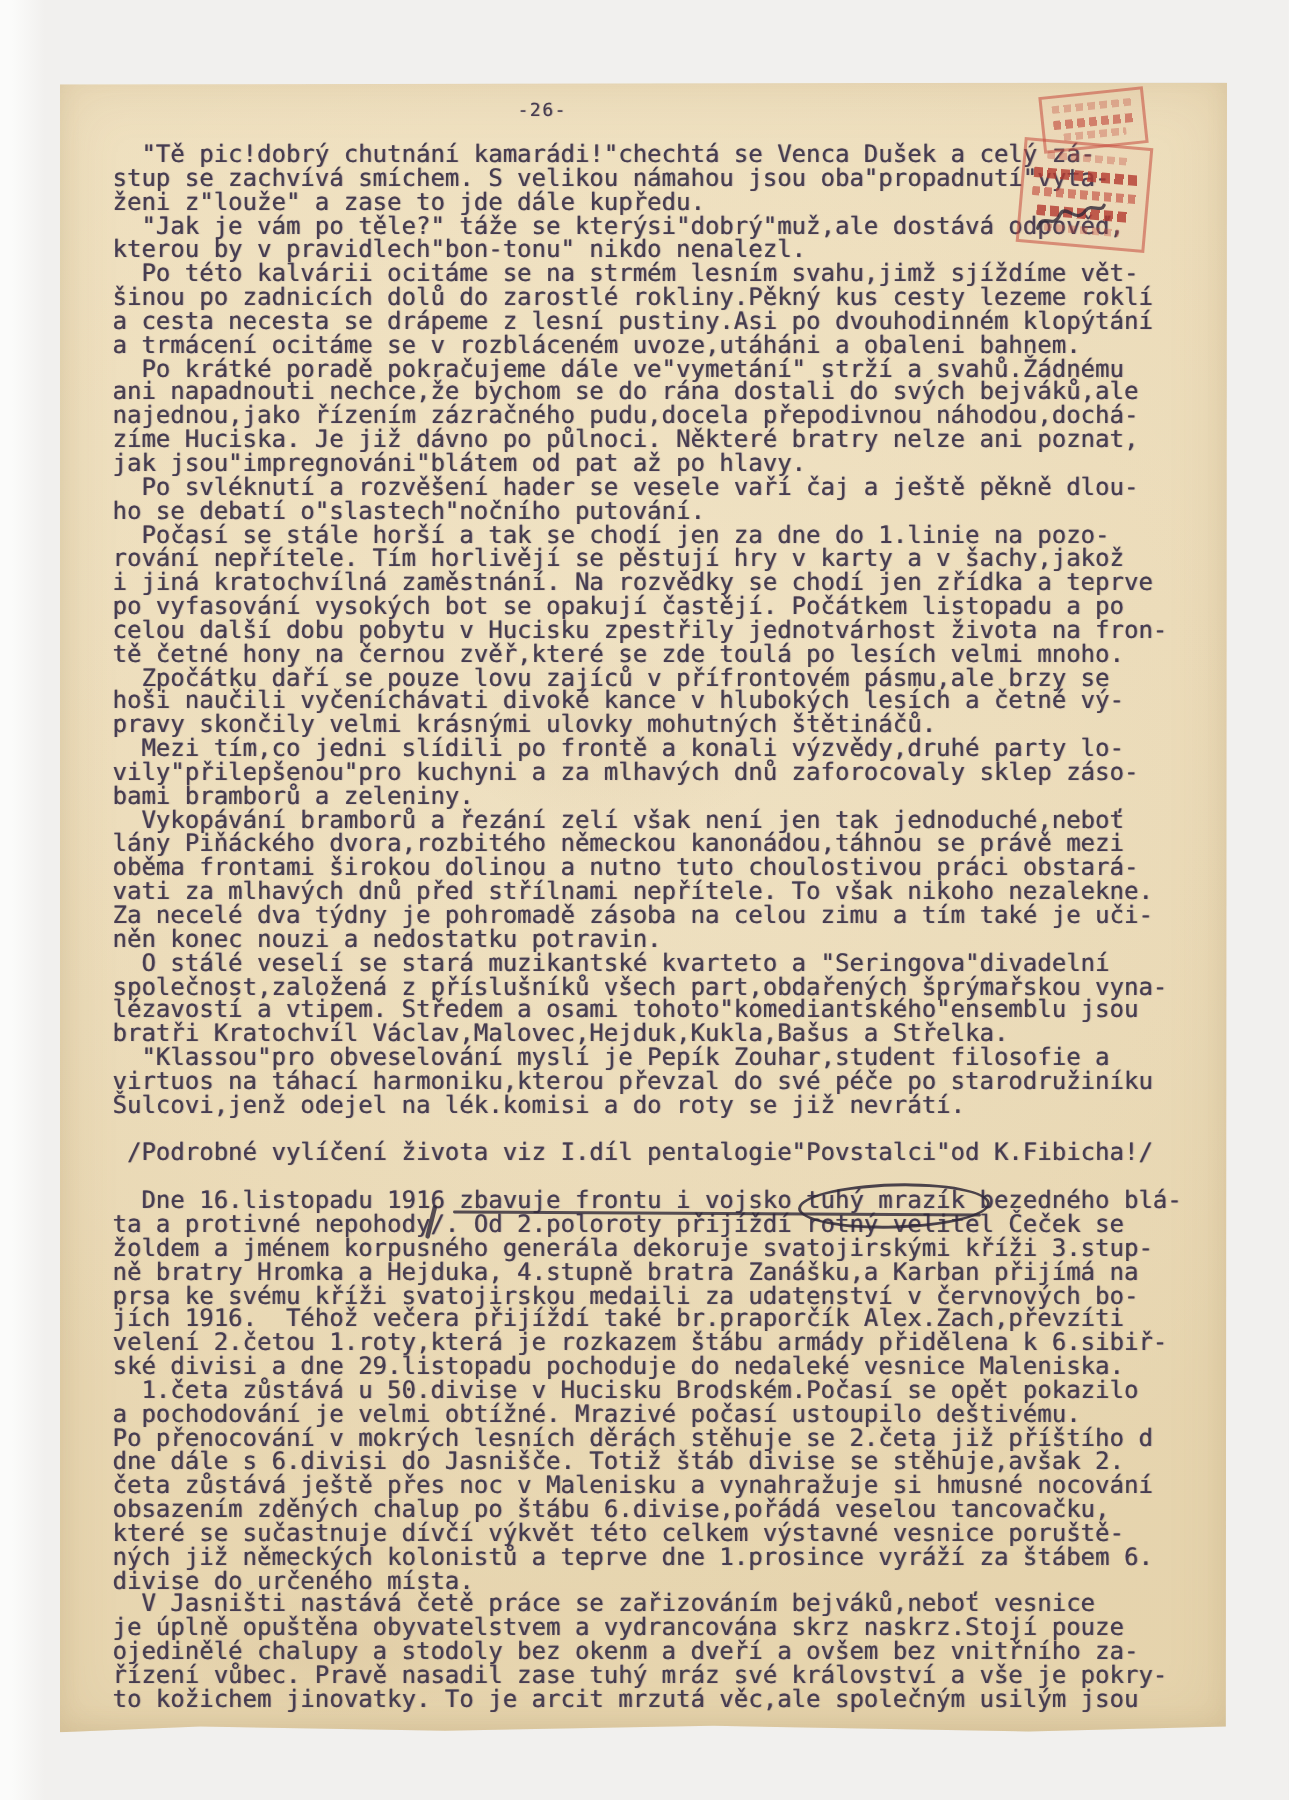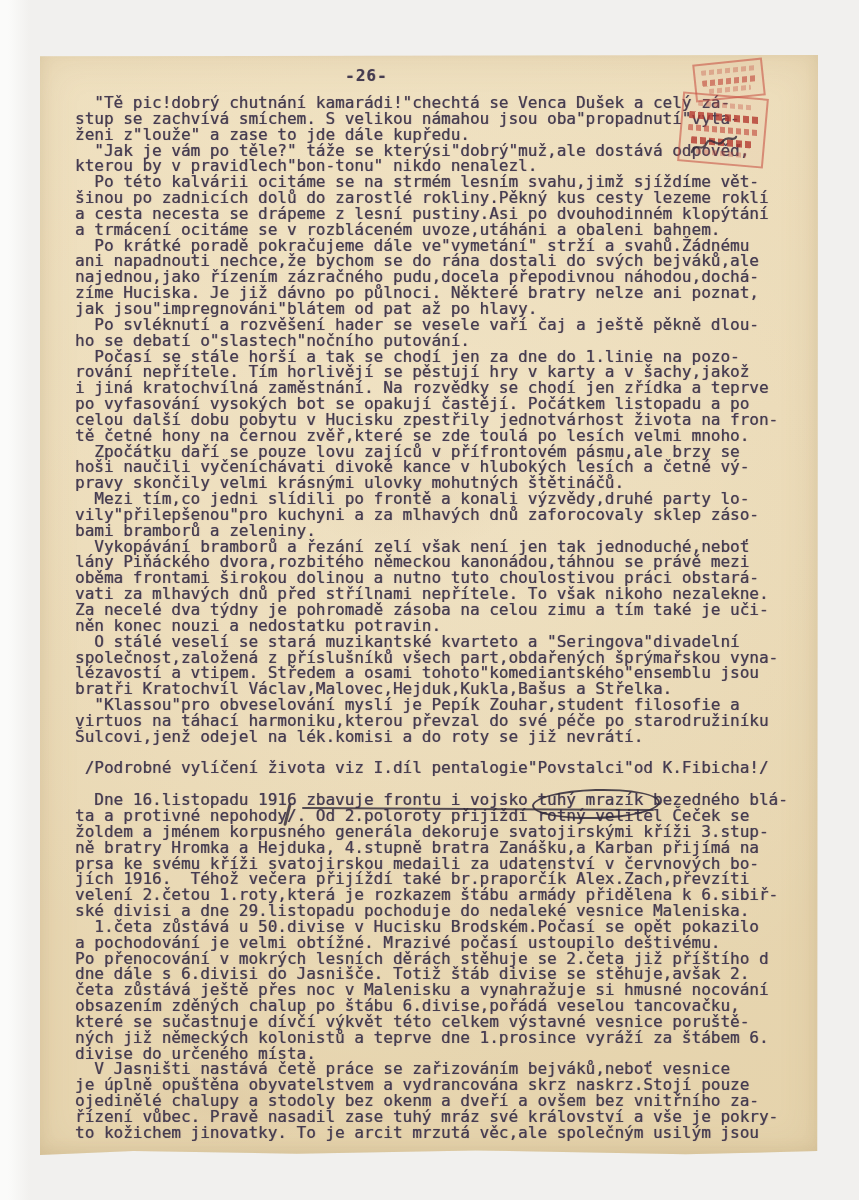--- a/index.html
+++ b/index.html
@@ -28,23 +28,22 @@
       linear-gradient(160deg,#efe0bf 0%,#ead9b5 45%,#e5d3ac 100%);
     box-shadow:0 5px 14px rgba(0,0,0,.20), 0 1px 3px rgba(0,0,0,.22),
                inset 0 0 38px rgba(160,128,78,.18), inset 0 -6px 14px rgba(150,120,70,.12);
     clip-path:polygon(0 0.12%,100% 0,99.9% 99.55%,83% 99.85%,56% 99.5%,33% 99.8%,12% 99.55%,0 99.9%);
   }
   .stain{position:absolute;border-radius:50%;pointer-events:none;}
   .stain.s1{left:260px;top:370px;width:220px;height:130px;background:radial-gradient(closest-side,rgba(150,110,60,.07),rgba(150,110,60,0));}
   .stain.s2{left:60px;top:1000px;width:240px;height:90px;background:radial-gradient(closest-side,rgba(150,110,60,.08),rgba(150,110,60,0));}
   .pagenum{
     position:absolute;left:305px;top:11px;
-    font-size:16px;color:var(--ink);letter-spacing:1px;
+    font-size:12px;color:var(--ink);letter-spacing:1px;
     text-shadow:.5px .3px .7px rgba(62,52,80,.55);
-    font-weight:bold;
   }
   .typed{
     position:absolute;left:35px;top:40px;width:735px;margin:0;
     font-family:"DejaVu Sans Mono","Liberation Mono",monospace;
     font-size:16px;line-height:15.85px;white-space:pre;
     color:var(--ink);
     text-shadow:.5px .3px .7px rgba(62,52,80,.5), -.2px 0 .4px rgba(62,52,80,.3);
   }
   
   .stamp{position:absolute;left:632px;top:4px;width:136px;height:168px;filter:blur(.3px);}

